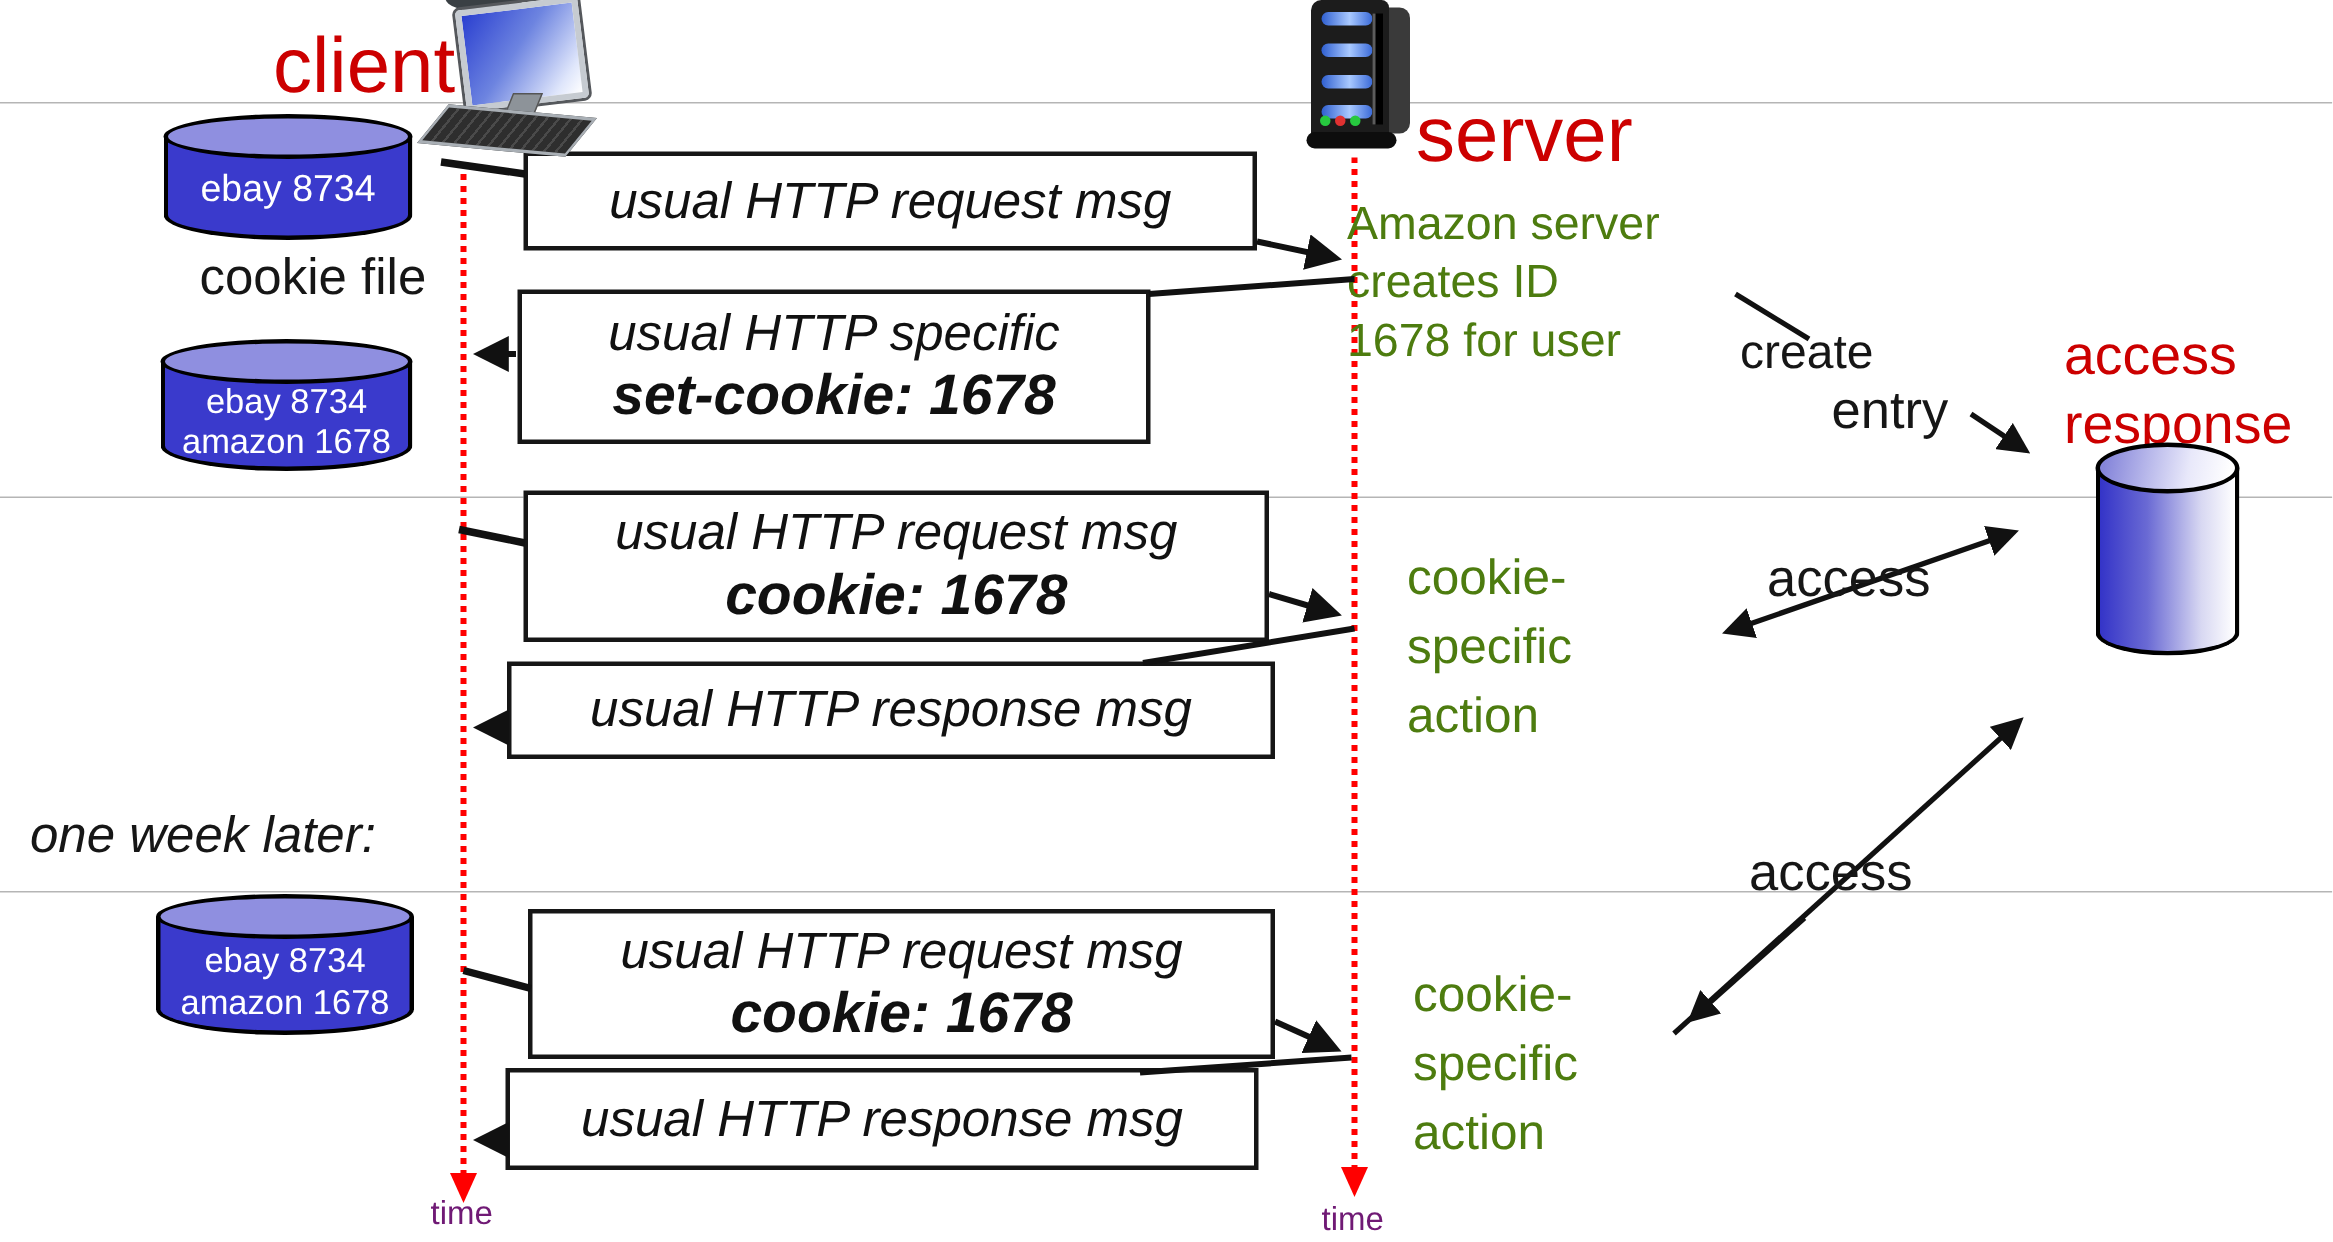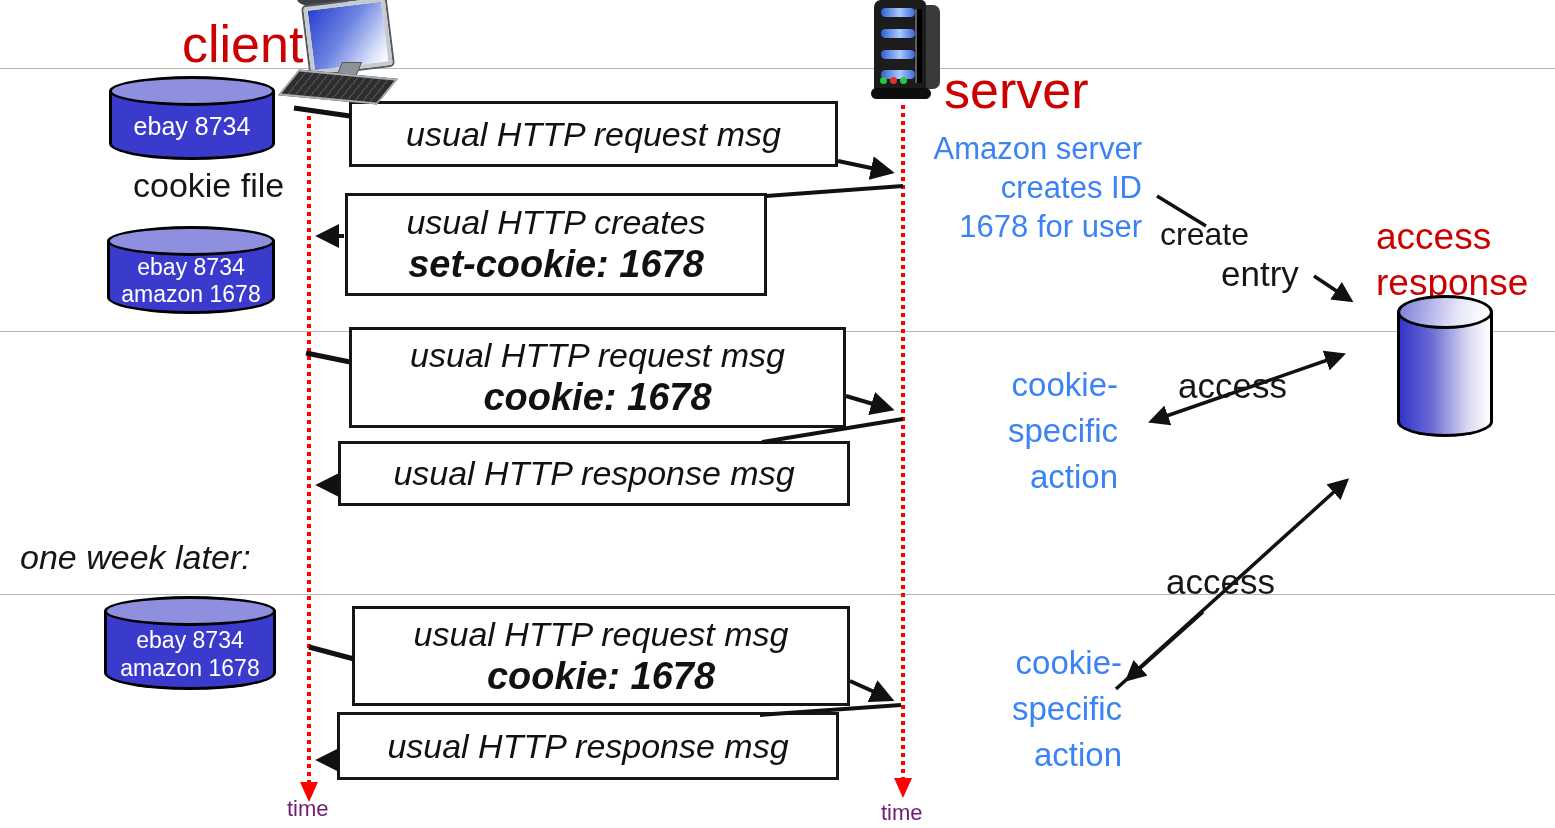--- a/index.html
+++ b/index.html
@@ -21,21 +21,21 @@
   .cyl{position:absolute;z-index:3;}
   .cyl-top{position:absolute;left:0;right:0;top:0;height:30px;border-radius:50%;
     background:#8f8fe0;border:3px solid #000;box-sizing:border-box;z-index:2;}
   .cyl-body{position:absolute;left:0;right:0;top:15px;bottom:0;background:#3a3acc;
     border:3px solid #000;border-top:none;box-sizing:border-box;z-index:1;
     border-radius:0 0 90px 90px / 0 0 18px 18px;}
   .cyl-text{position:absolute;left:0;right:0;z-index:3;color:#fff;font-weight:normal;text-align:center;}
   
   .red-label{position:absolute;color:#cc0000;font-size:52px;white-space:nowrap;}
   .blk-label{position:absolute;color:#161616;font-size:34px;white-space:nowrap;}
-  .blue-note{position:absolute;color:#3b82f6;font-size:32px;text-align:right;line-height:1.42;z-index:3;}
+  .blue-note{position:absolute;color:#4d7c0f;font-size:32px;text-align:left;line-height:1.42;z-index:3;}
   .svg-overlay{position:absolute;left:0;top:0;z-index:6;pointer-events:none;}
   
   .pc{position:absolute;left:283px;top:0;width:116px;height:104px;z-index:5;}
   .pc-mon{position:absolute;left:24px;top:2px;width:74px;height:60px;border-radius:3px;
     background:linear-gradient(130deg,#2a3fd0 0%,#6d84e0 45%,#dfe6fb 85%,#fff 100%);
     border:4px solid #c6cbd1;box-shadow:0 0 0 2px #55585c;transform:rotate(-7deg);}
   .pc-stand{position:absolute;left:56px;top:62px;width:18px;height:13px;background:#8d9399;
     border:1px solid #555;transform:skewX(-22deg);}
   .pc-kb{position:absolute;left:2px;top:74px;width:102px;height:22px;background:#2e2e2e;
     border:2px solid #a9afb5;transform:skewX(-36deg) rotate(5deg);
@@ -112,21 +112,21 @@
     <div class="cyl-text" style="top:58px;font-size:23px;line-height:28px;">amazon 1678</div>
   </div>
 
   <div class="blk-label" style="left:133px;top:166px;">cookie file</div>
   <div class="blk-label" style="left:20px;top:538px;font-style:italic;">one week later:</div>
 
   <div class="msgbox" style="left:349px;top:101px;width:489px;height:66px;">
     <span class="l1">usual HTTP request msg</span>
   </div>
   <div class="msgbox" style="left:345px;top:193px;width:422px;height:103px;">
-    <span class="l1">usual HTTP creates</span>
+    <span class="l1">usual HTTP specific</span>
     <span class="l2">set-cookie: 1678</span>
   </div>
   <div class="msgbox" style="left:349px;top:327px;width:497px;height:101px;">
     <span class="l1">usual HTTP request msg</span>
     <span class="l2">cookie: 1678</span>
   </div>
   <div class="msgbox" style="left:338px;top:441px;width:512px;height:65px;">
     <span class="l1">usual HTTP response msg</span>
   </div>
   <div class="msgbox" style="left:352px;top:606px;width:498px;height:100px;">

